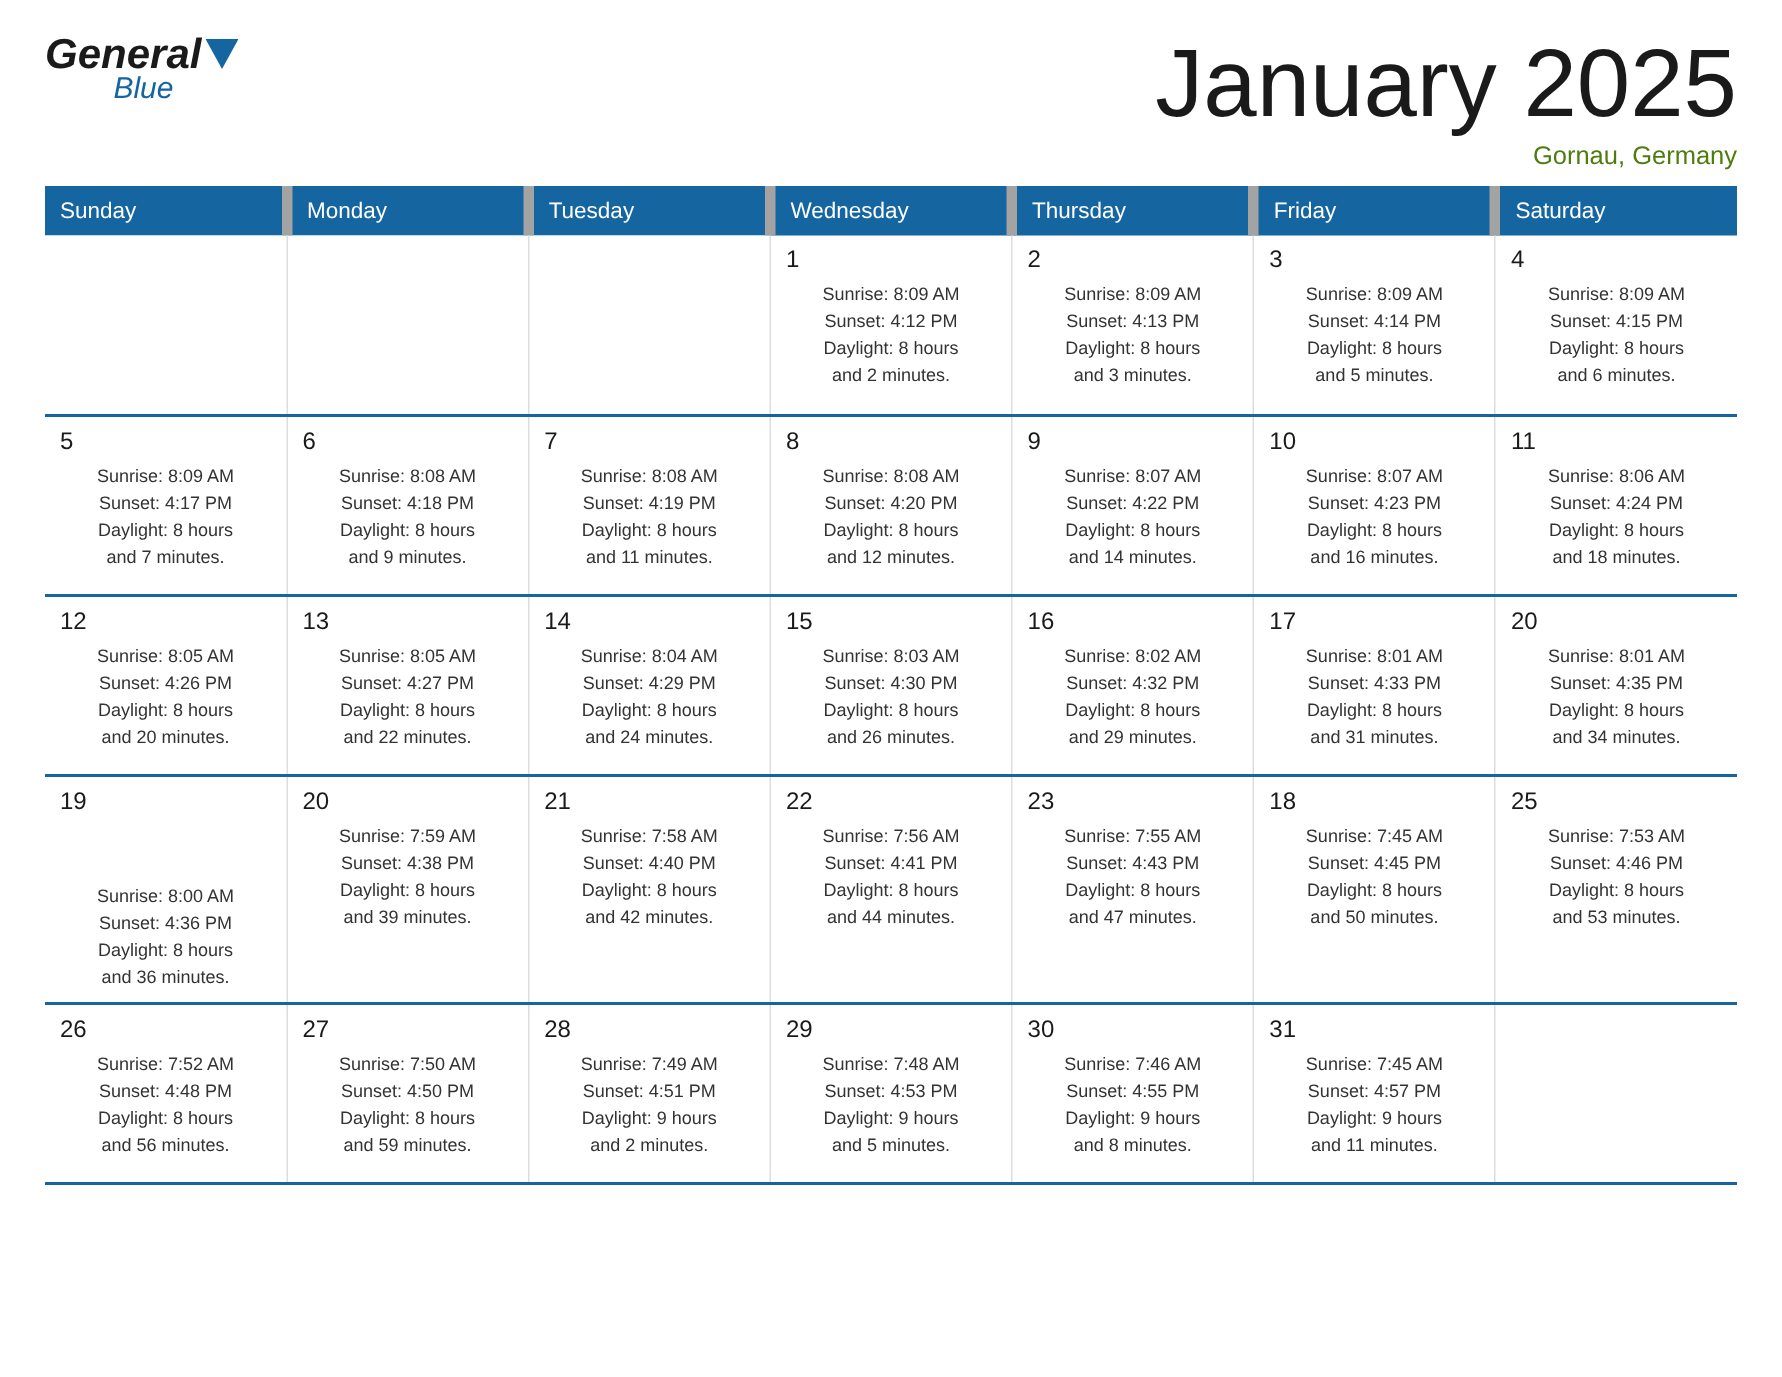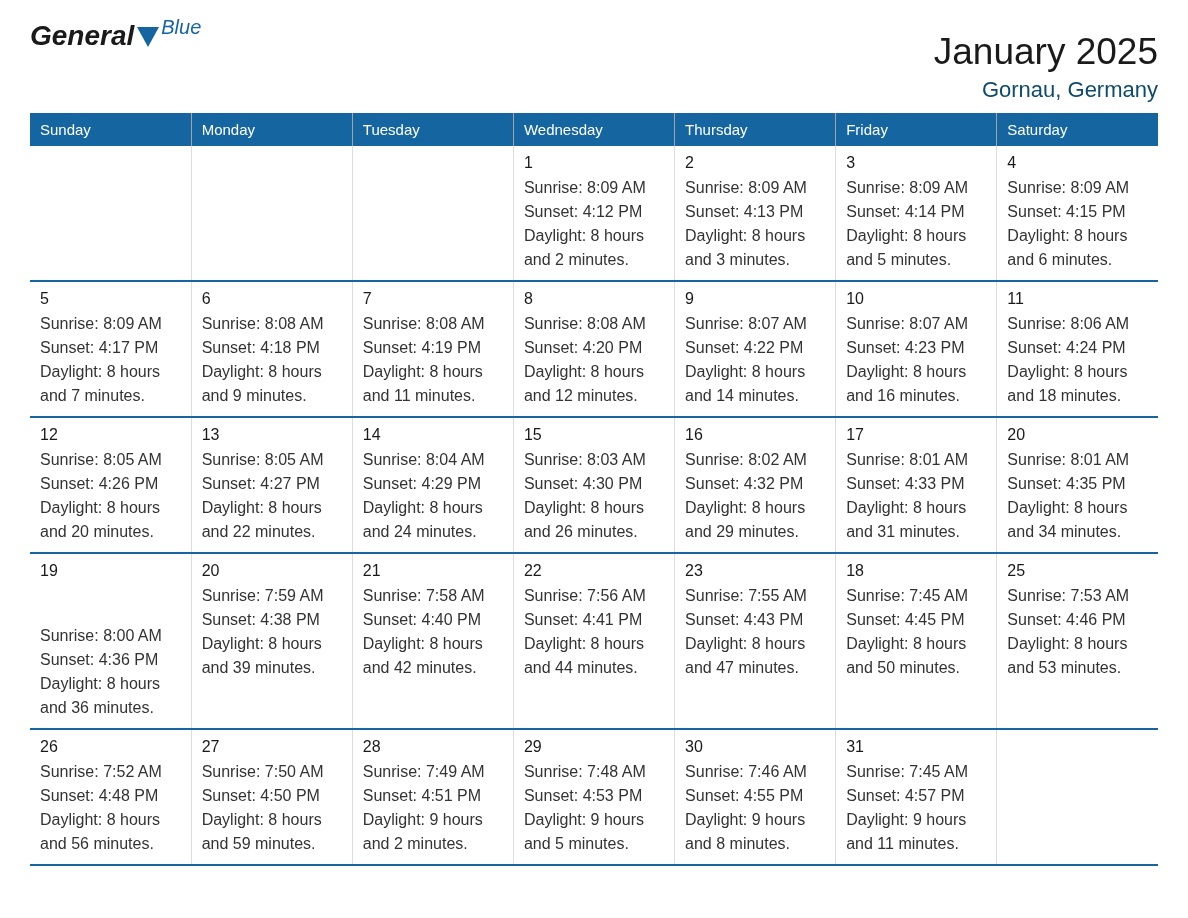--- a/index.html
+++ b/index.html
@@ -28,57 +28,56 @@
     }
     .logo-blue {
       font-size: 20px;
       font-weight: normal;
       color: #1565a0;
       font-style: italic;
       margin-left: 2px;
     }
     .logo-block {
       display: flex;
-      flex-direction: row;
+      flex-direction: column;
       text-align: center;
     }
     .logo-line1 {
       display: flex;
       align-items: center;
     }
     .title-block {
       text-align: right;
     }
     .calendar-title {
-      font-size: 37px;
+      font-size: 64px;
       font-weight: normal;
       color: #1a1a1a;
       line-height: 1.1;
-      margin-top: 12px;
     }
     .calendar-subtitle {
-      font-size: 22px;
-      color: #0c4a6e;
+      font-size: 17px;
+      color: #4d7c0f;
       margin-top: 4px;
     }
     table {
       width: 100%;
       border-collapse: collapse;
       margin-top: 10px;
     }
     thead tr {
       background-color: #1565a0;
     }
     thead th {
       color: #fff;
       font-size: 15px;
       font-weight: normal;
       padding: 8px 10px;
       text-align: left;
-      border-right: 1px solid #a3a3a3;
+      border-right: 7px solid #a3a3a3;
     }
     thead th:last-child {
       border-right: none;
     }
     tbody tr {
       border-bottom: 2px solid #1565a0;
     }
     tbody td {
       vertical-align: top;
       padding: 8px 10px;
@@ -92,23 +91,24 @@
     tbody td:last-child {
       border-right: none;
     }
     .day-num {
       font-size: 16px;
       color: #1a1a1a;
       display: block;
       margin-bottom: 4px;
     }
     .day-info {
-      font-size: 16px;
+      font-size: 12px;
       color: #333;
       line-height: 1.5;
+      text-align: center;
     }
     .empty-cell {
       background: #fff;
     }
   </style>
 </head>
 <body>
 
 <div class="header">
   <div class="logo">

